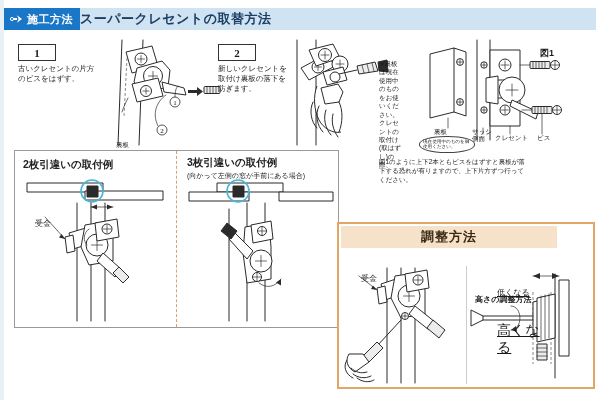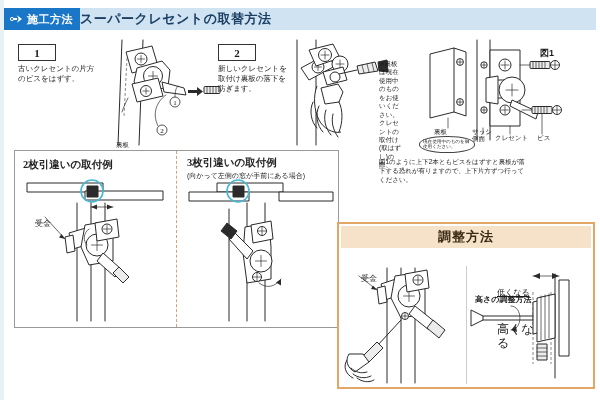--- a/index.html
+++ b/index.html
@@ -53,30 +53,30 @@
   }
 
   
   .examples{
     position:absolute;left:14px;top:150px;width:323px;height:176px;
     border:1px solid #9a9a9a;background:#fff;
   }
   .ex-divider{
     position:absolute;left:161px;top:0;height:176px;border-left:1px dashed #d9a178;
   }
-  .ex-head{position:absolute;font-size:10.5px;font-weight:bold;color:#222;font-family:Liberation Serif, serif;}
+  .ex-head{position:absolute;font-size:10.5px;font-weight:bold;color:#222;}
   .ex-sub{position:absolute;font-size:7px;color:#222;}
 
   
   .adjust{
     position:absolute;left:337px;top:222px;width:254px;height:163px;
     border:2px solid #e3a765;background:#fff;
   }
   .adjust-head{
-    position:absolute;left:2px;top:2px;width:250px;height:22px;background:#f6e2c8;
+    position:absolute;left:2px;top:2px;width:216px;height:22px;background:#f6e2c8;
     display:flex;align-items:center;justify-content:center;
   }
   .adjust-head span{font-size:13px;font-weight:bold;color:#3a2a15;letter-spacing:1px;}
   .adjust-sub{position:absolute;font-size:8px;font-weight:bold;color:#222;}
   .adjust-vline{position:absolute;left:127px;top:42px;height:118px;border-left:1px solid #cfcfcf;}
 
   svg{display:block;overflow:visible;}
   .ln{fill:none;stroke:#2b2b2b;stroke-width:1;stroke-linejoin:round;stroke-linecap:round;}
   .ln-t{fill:none;stroke:#2b2b2b;stroke-width:.7;stroke-linecap:round;}
   .fillw{fill:#ffffff;stroke:#2b2b2b;stroke-width:1;stroke-linejoin:round;}
@@ -383,16 +383,16 @@
       <path class="ln" d="M8 52 H62"></path>
       <path class="fillw" d="M0 42 L12 48 L12 52 L0 58 Z"></path>
 
       <path class="ln-t" d="M40 38 C52 38 52 62 40 62"></path>
       <path class="arrow" d="M40 62 l5 -4 1 6 Z"></path>
 
       <path class="ln-t" d="M62 8 H88"></path>
       <path class="arrow" d="M62 8 l7 -3 0 6 Z M88 8 l-7 -3 0 6 Z"></path>
     </svg>
     <div class="cap" style="left:158px;top:64px;width:48px;font-size:8px;text-decoration:underline;">低くなる</div>
-    <div class="cap" style="left:158px;top:98px;width:48px;font-size:12px;">高くなる</div>
+    <div class="cap" style="left:158px;top:98px;width:48px;font-size:14px;text-decoration:underline;">高くなる</div>
   </div>
 
 </div>
 
 </body></html>

